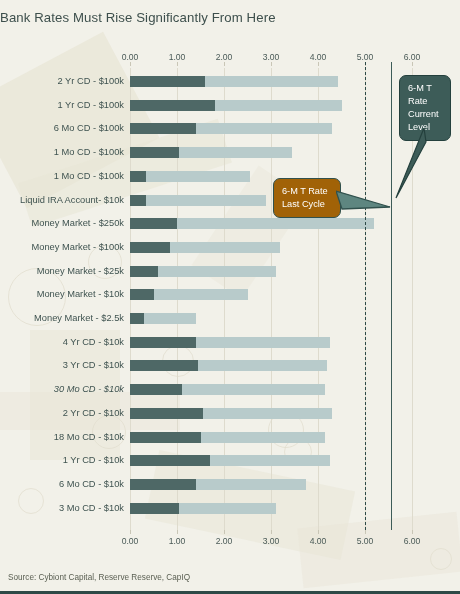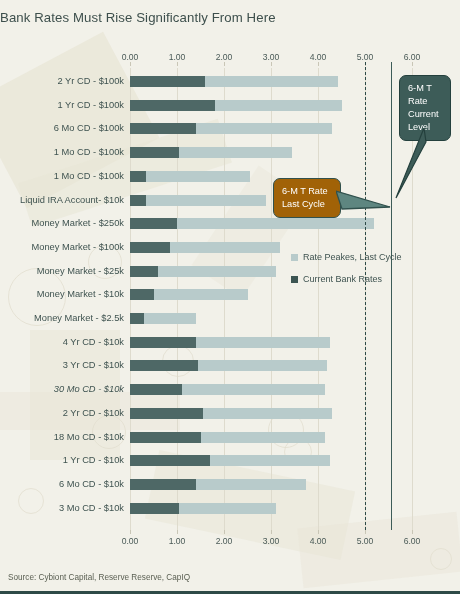--- a/index.html
+++ b/index.html
@@ -276,30 +276,20 @@
         <div class="row" style="top: 434.6px; height: 11px;">
           <div class="cat-label">3 Mo CD - $10k</div>
           <div class="bar bar-light" style="left: 0px; width: 145.7px;"></div>
           <div class="bar bar-dark" style="left: 0px; width: 49.35px;"></div>
         </div>
       </div>
 
     <div id="dashed-line" style="left: 235px;"></div>
     <div id="solid-line" style="left: 260.85px;"></div>
 
-    <div id="legend">
-      <div class="legend-item">
-        <span class="legend-swatch sw-light"></span>
-        <span>Rate Peakes, Last Cycle</span>
-      </div>
-      <div class="legend-item">
-        <span class="legend-swatch sw-dark"></span>
-        <span>Current Bank Rates</span>
-      </div>
-    </div>
   </div>
 
   <div class="callout" id="callout-last">
     <span>6-M T Rate Last Cycle</span>
     <svg class="tail" width="56" height="26" style="left:62px;top:10px;" viewBox="0 0 56 26">
       <path d="M0 2 L54 18 L6 20 Z" fill="#5e8680" stroke="#31514d" stroke-width="1.3"></path>
     </svg>
   </div>
 
   <div class="callout" id="callout-current">

